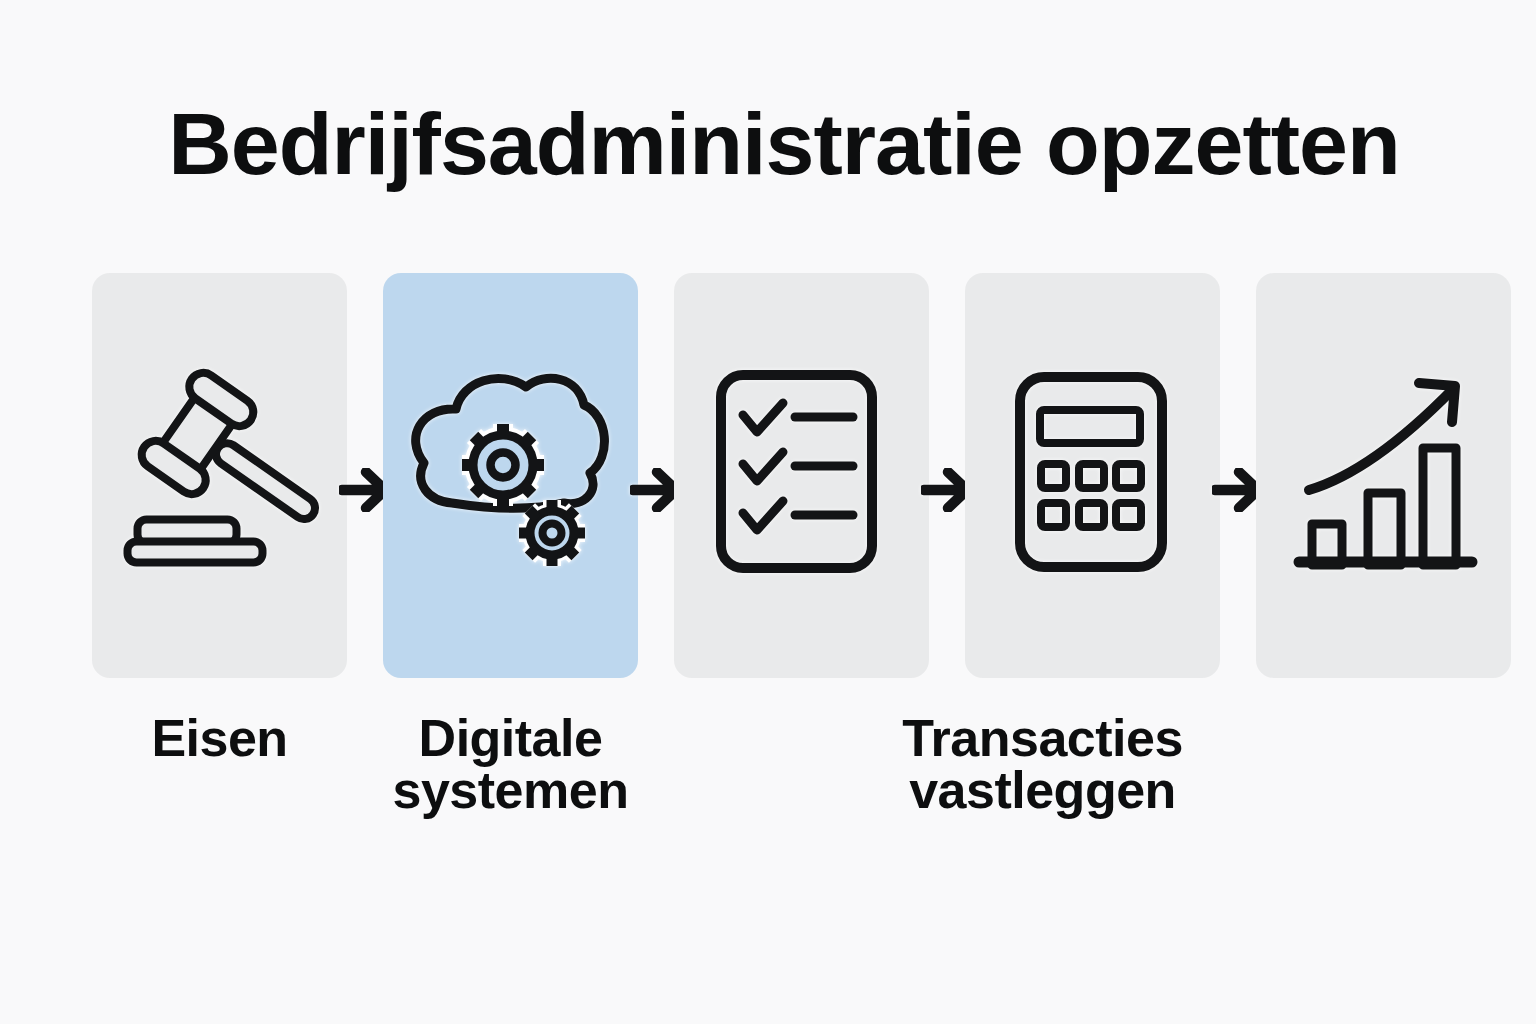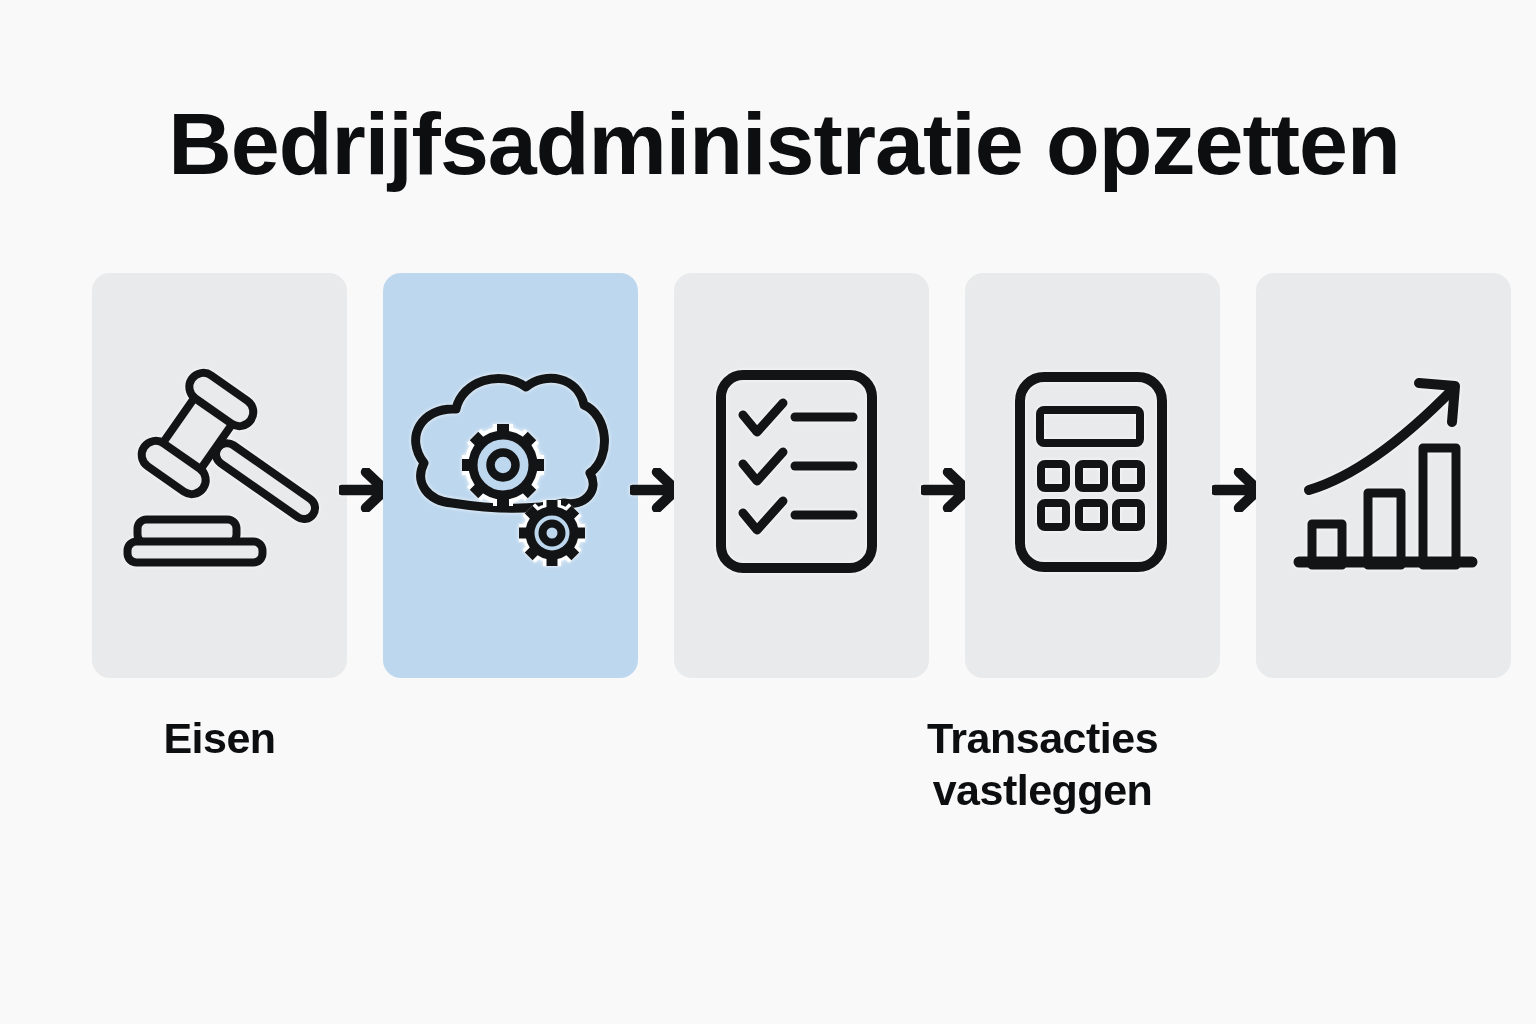--- a/index.html
+++ b/index.html
@@ -28,21 +28,21 @@
     border-radius:18px;background:var(--card-default);
   }
   .card.highlight{background:var(--card-highlight);}
   .c0{left:92px}.c1{left:383px}.c2{left:674px}.c3{left:965px}.c4{left:1256px}
   .icon{position:absolute;left:17px;top:92px;}
   .icon svg,.arrow svg{display:block;filter:drop-shadow(0 0 2px rgba(255,255,255,.85));}
   .arrow{position:absolute;top:468px;width:52px;height:44px;}
   .a0{left:339px}.a1{left:630px}.a2{left:921px}.a3{left:1212px}
   .label{
     position:absolute;top:712px;width:291px;
-    text-align:center;font-size:43px;line-height:52px;
+    text-align:center;font-size:52px;line-height:52px;
     font-weight:700;letter-spacing:-0.5px;color:#0d0e0f;
   }
   .l0{left:74px}.l1{left:365px}.l2{left:656px}.l3{left:897px}.l4{left:1238px}
   
   .s{stroke:#131416;fill:none;stroke-linecap:round;stroke-linejoin:round;}
   .sb{stroke:#131416;stroke-linecap:butt;}
   .fill-gray{fill:var(--card-default);stroke:#131416;stroke-width:8;}
   .fill-blue{fill:var(--card-highlight);stroke:#131416;}
   .casing{stroke:#ffffff;fill:none;}
 </style>
@@ -172,15 +172,16 @@
         <rect class="s" style="stroke-width:9" x="95" y="128" width="33" height="72"></rect>
         <rect class="s" style="stroke-width:9" x="150" y="83" width="33" height="117"></rect>
         <path class="s" style="stroke-width:11" d="M 26 197 H 199"></path>
         <path class="s" style="stroke-width:10" d="M 36 125 C 80 112, 130 75, 180 24"></path>
         <path class="s" style="stroke-width:10" d="M 146 18 L 182 21 L 179 57"></path>
       </svg>
     </div>
   </div>
 
   <div class="label l0">Eisen</div>
+  <div class="label l1">Digitale systemen</div>
   <div class="label l3">Transacties vastleggen</div>
 
 </div>
 
 </body></html>

